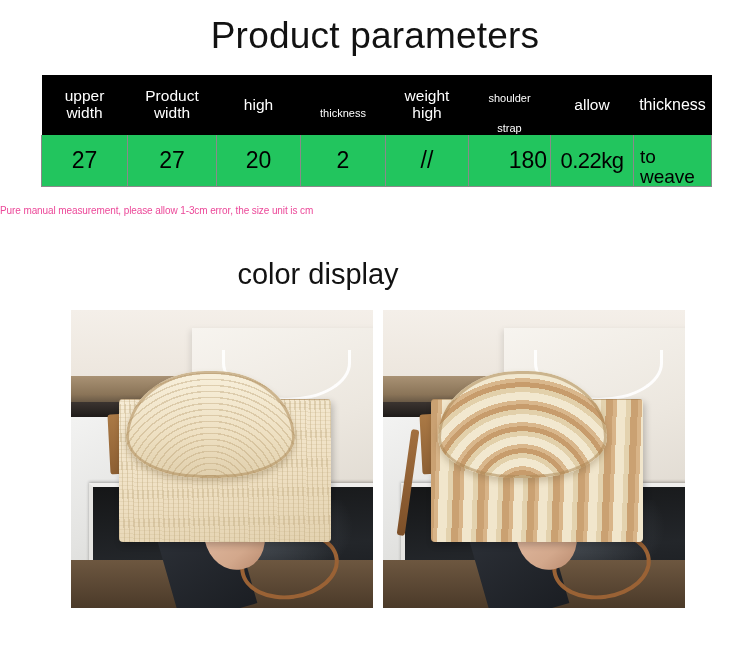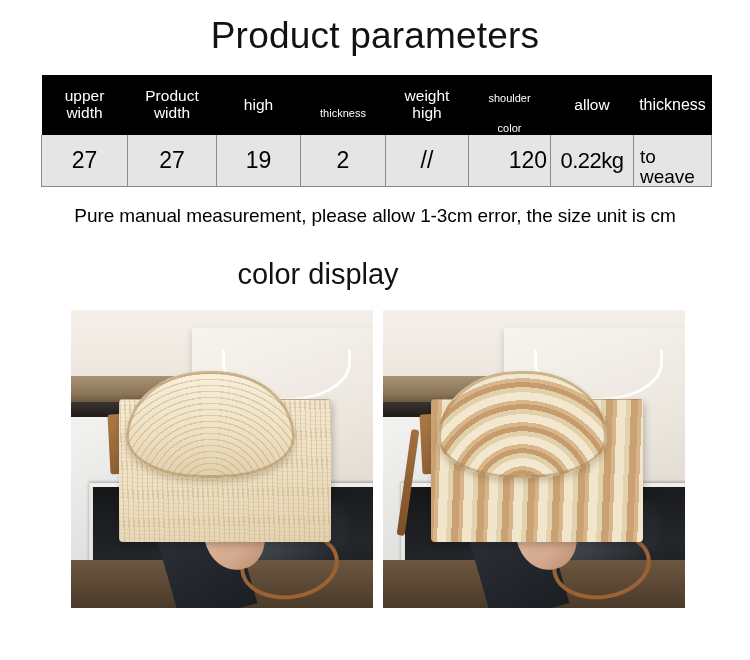--- a/index.html
+++ b/index.html
@@ -40,24 +40,24 @@
     font-size: 29px;
     font-weight: 400;
     color: #121212;
     line-height: 1.1;
   }
   .note {
     position: absolute;
     left: 0;
     top: 205px;
     width: 750px;
-    text-align: center;
-    font-size: 19px;
+    text-align: left;
+    font-size: 10px;
     font-weight: 400;
-    color: #000000;
+    color: #ec4899;
     letter-spacing: -0.1px;
   }
 
   
   .spec-table {
     position: absolute;
     left: 41px;
     top: 75px;
     width: 670px;
     height: 80px;
@@ -88,21 +88,21 @@
   .th-big   { font-size: 15.5px; }
   .th-small { font-size: 11px; margin-top: 18px; }
   .th-clip  { font-size: 16px; }
 
   .spec-table tbody tr {
     height: 52px;
   }
   .spec-table td {
     border: 1px solid #8a8a8a;
     border-top: none;
-    background: #e5e5e5;
+    background: #22c55e;
     font-size: 23px;
     font-weight: 400;
     text-align: center;
     vertical-align: middle;
     color: #000000;
     position: relative;
     overflow: visible;
   }
   .spec-table td.v-right { text-align: right; padding-right: 3px; }
   .spec-table td.v-fit   { font-size: 22px; letter-spacing: -0.5px; }
@@ -320,38 +320,38 @@
       </th>
       <th style="width:85px">
         <span class="th-inner th-small">thickness</span>
       </th>
       <th style="width:83px">
         <span class="th-inner th-big">weight</span>
         <span class="th-inner th-big">high</span>
       </th>
       <th style="width:82px">
         <span class="th-inner th-small">shoulder</span>
-        <span class="th-inner th-small">color</span>
+        <span class="th-inner th-small">strap</span>
       </th>
       <th style="width:83px">
         <span class="th-inner th-big">allow</span>
       </th>
       <th style="width:78px">
         <span class="th-inner th-clip">thickness</span>
       </th>
     </tr>
   </thead>
   <tbody>
     <tr>
       <td>27</td>
       <td>27</td>
-      <td>19</td>
+      <td>20</td>
       <td>2</td>
       <td>//</td>
-      <td class="v-right">120</td>
+      <td class="v-right">180</td>
       <td class="v-fit">0.22kg</td>
       <td>
         <span class="cell-wrap">to weave</span>
       </td>
     </tr>
   </tbody>
 </table>
 
 <div class="note">Pure manual measurement, please allow 1-3cm error, the size unit is cm</div>
 

